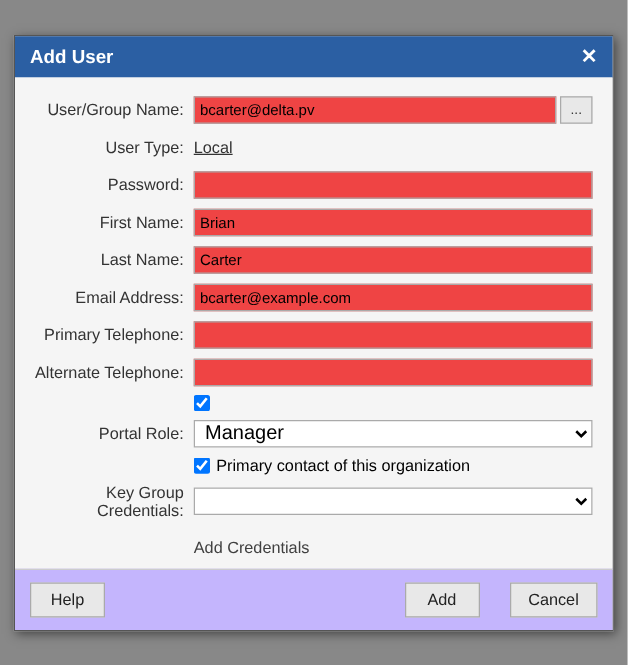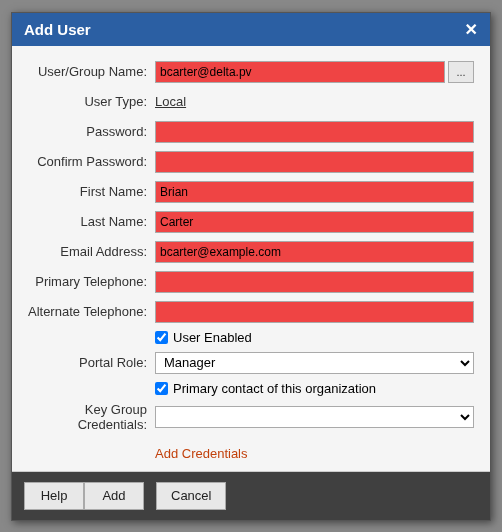--- a/index.html
+++ b/index.html
@@ -103,42 +103,43 @@
       padding-left: 140px;
     }
     .checkbox-row input[type="checkbox"] {
       margin-right: 5px;
     }
     .select-input {
       width: 100%;
       height: 22px;
       border: 1px solid #aaa;
       background: white;
-      font-size: 13px;
+      font-size: 16px;
       padding: 0 4px;
     }
     .add-credentials-link {
-      color: #c2410c;
+      color: #404040;
       text-decoration: none;
       font-size: 13px;
       padding-left: 140px;
       display: block;
       margin-top: 14px;
       cursor: pointer;
     }
     .dialog-footer {
-      background: #404040;
+      background: #c4b5fd;
       border-top: 1px solid #ccc;
       padding: 10px 12px;
       display: flex;
+      justify-content: space-between;
       align-items: center;
     }
     .footer-right {
       display: flex;
-      gap: 12px;
+      gap: 24px;
     }
     .footer-btn {
       height: 28px;
       min-width: 60px;
       border: 1px solid #aaa;
       background: #e8e8e8;
       cursor: pointer;
       font-size: 13px;
       padding: 0 14px;
       color: #222;
@@ -172,26 +173,20 @@
       </div>
     </div>
 
     <div class="form-row">
       <span class="form-label">Password:</span>
       <div class="form-value">
         <input type="password" class="text-input" style="">
       </div>
     </div>
 
-    <div class="form-row">
-      <span class="form-label">Confirm Password:</span>
-      <div class="form-value">
-        <input type="password" class="text-input" style="">
-      </div>
-    </div>
 
     <div class="form-row">
       <span class="form-label">First Name:</span>
       <div class="form-value">
         <input type="text" class="text-input" value="Brian" style="">
       </div>
     </div>
 
     <div class="form-row">
       <span class="form-label">Last Name:</span>
@@ -216,21 +211,20 @@
 
     <div class="form-row">
       <span class="form-label">Alternate Telephone:</span>
       <div class="form-value">
         <input type="text" class="text-input" style="">
       </div>
     </div>
 
     <div class="checkbox-row">
       <input type="checkbox" checked="" style="">
-      <span>User Enabled</span>
     </div>
 
     <div class="form-row">
       <span class="form-label">Portal Role:</span>
       <div class="form-value">
         <select class="select-input">
           <option>Manager</option>
           <option>Admin</option>
           <option>User</option>
           <option>Viewer</option>

